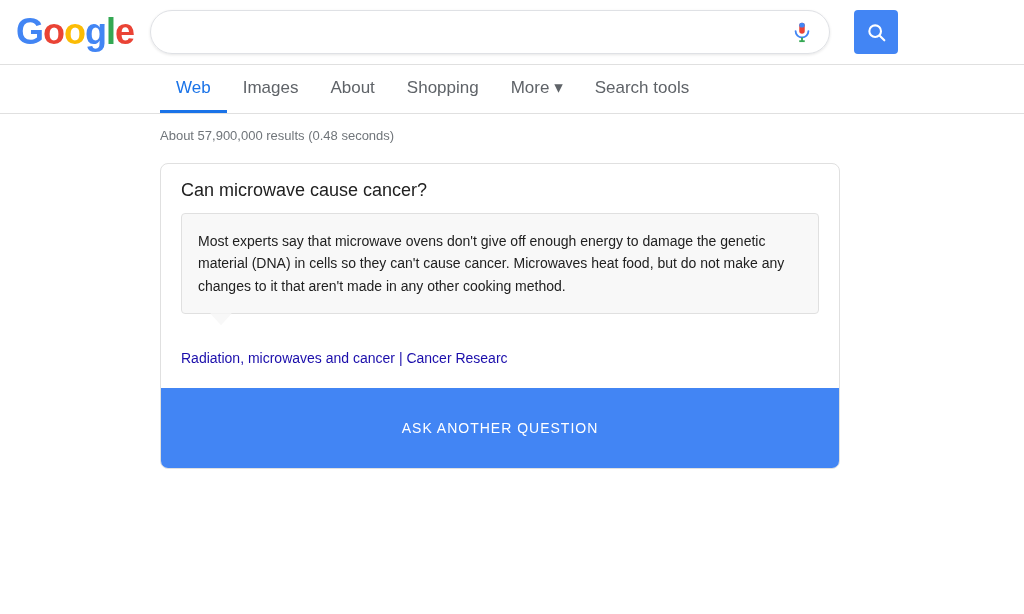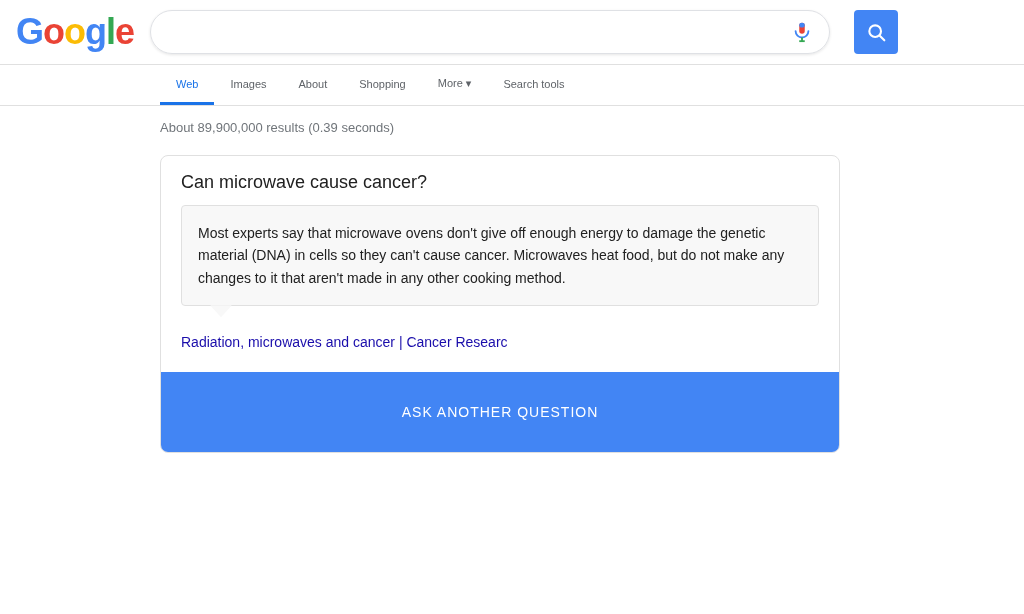--- a/index.html
+++ b/index.html
@@ -82,21 +82,21 @@
     .nav-tabs {
       display: flex;
       align-items: center;
       padding: 0 160px;
       border-bottom: 1px solid #e0e0e0;
       gap: 0;
     }
 
     .nav-tab {
       padding: 12px 16px;
-      font-size: 11px;
+      font-size: 17px;
       color: #5f6368;
       cursor: pointer;
       text-decoration: none;
       border-bottom: 3px solid transparent;
       display: flex;
       align-items: center;
       gap: 4px;
       user-select: none;
     }
 
@@ -129,21 +129,21 @@
     }
 
     .card-question {
       font-size: 18px;
       font-weight: 400;
       padding: 16px 20px 12px;
       color: #212121;
     }
 
     .card-answer-box {
-      margin: 0 20px 0 20px;
+      margin: 0 20px 8px 20px;
       background: #f8f8f8;
       border: 1px solid #e0e0e0;
       border-radius: 4px;
       padding: 16px;
       font-size: 14px;
       line-height: 1.6;
       color: #212121;
       position: relative;
     }
 
@@ -240,21 +240,21 @@
 <nav class="nav-tabs">
   <a class="nav-tab active" href="#">Web</a>
   <a class="nav-tab" href="#">Images</a>
   <a class="nav-tab" href="#">About</a>
   <a class="nav-tab" href="#">Shopping</a>
   <a class="nav-tab" href="#">More ▾</a>
   <a class="nav-tab" href="#">Search tools</a>
 </nav>
 
 <div class="results-info">
-  <span>About 89,900,000 results (0.39 seconds)</span>
+  <span>About 57,900,000 results (0.48 seconds)</span>
 </div>
 
 <div class="main-content">
   <div class="knowledge-card">
     <div class="card-question">Can microwave cause cancer?</div>
 
     <div class="card-answer-box">Most experts say that microwave ovens don't give off enough energy to damage the genetic material (DNA) in cells so they can't cause cancer. Microwaves heat food, but do not make any changes to it that aren't made in any other cooking method.</div>
 
     <div class="card-source">
       <a class="card-source-title" href="#">Radiation, microwaves and cancer | Cancer Researc</a>

